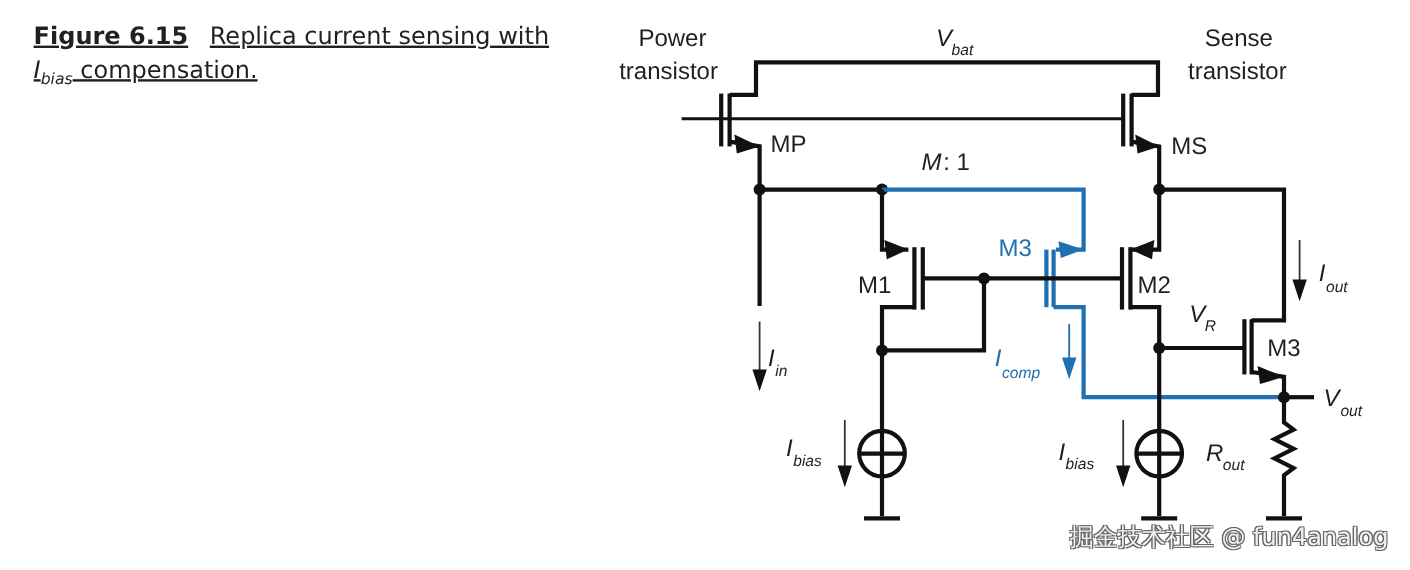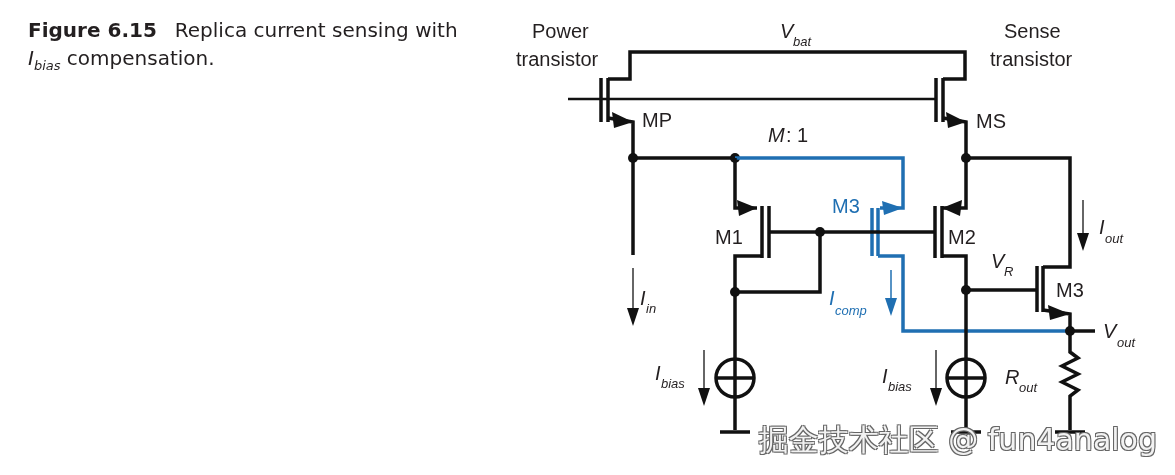--- a/index.html
+++ b/index.html
@@ -1,30 +1,30 @@
 <!DOCTYPE html>
 <html><head>
 <meta charset="utf-8">
 <style>
   html, body { margin: 0; padding: 0; background: #ffffff; }
   body { width: 1175px; height: 475px; position: relative; overflow: hidden; font-family: "DejaVu Sans", sans-serif; }
-  .caption { position: absolute; left: 28px; top: 16px; width: 460px; font-size: 20px; line-height: 28px; color: #231f20; }
+  .caption { position: absolute; left: 28px; top: 16px; width: 460px; font-size: 20px; line-height: 28px; color: #231f20; text-decoration: underline; }
   .caption .fig { font-weight: bold; margin-right: 18px; }
   .caption i { font-style: italic; }
   .caption sub { font-size: 13px; }
   svg { position: absolute; left: 0; top: 0; }
   .lbl { font-family: "Liberation Sans", sans-serif; font-size: 20px; fill: #231f20; }
   .it { font-style: italic; }
   .sub { font-size: 13px; font-style: italic; }
   .blue { fill: #1f6fb2; }
   .w { stroke: #111; stroke-width: 3.5; fill: none; }
   .wb { stroke: #1f6fb2; stroke-width: 3.5; fill: none; }
   .thin { stroke: #333; stroke-width: 1.5; fill: none; }
   .dot { fill: #111; }
-  .watermark { position: absolute; right: 18px; bottom: 14px; font-size: 30px; color: #f2f2f2; font-family: "DejaVu Sans", sans-serif;
+  .watermark { position: absolute; right: 18px; bottom: 14px; font-size: 20px; color: #f2f2f2; font-family: "DejaVu Sans", sans-serif;
     text-shadow: -1px -1px 0 #666, 1px -1px 0 #666, -1px 1px 0 #666, 1px 1px 0 #666; margin-top: 24px; }
 </style>
 </head>
 <body>
 
 <div class="caption">
   <span class="fig">Figure 6.15</span><span>Replica current sensing with</span><br>
   <i>I</i><sub><i>bias</i></sub><span> compensation.</span>
 </div>
 

